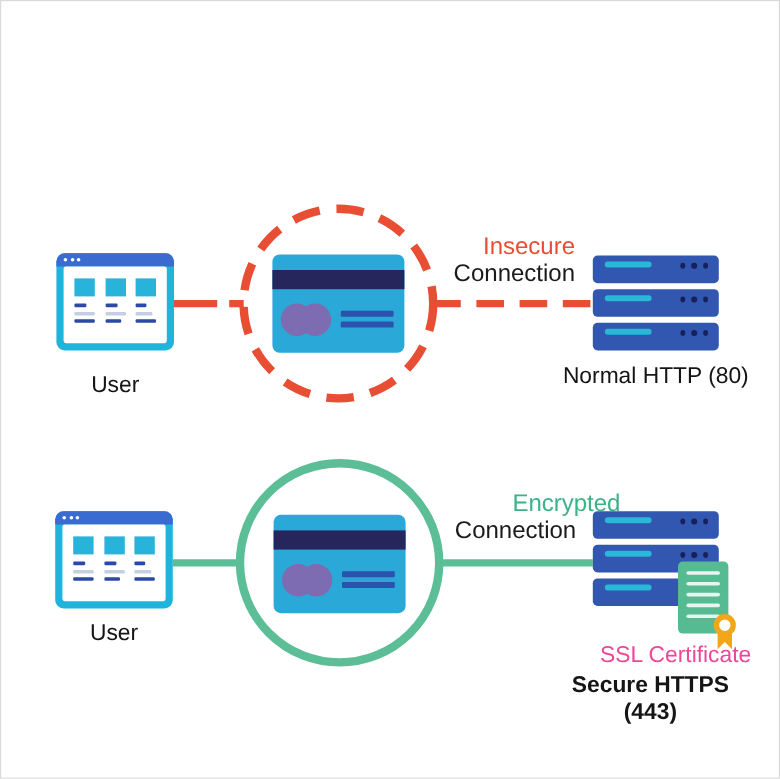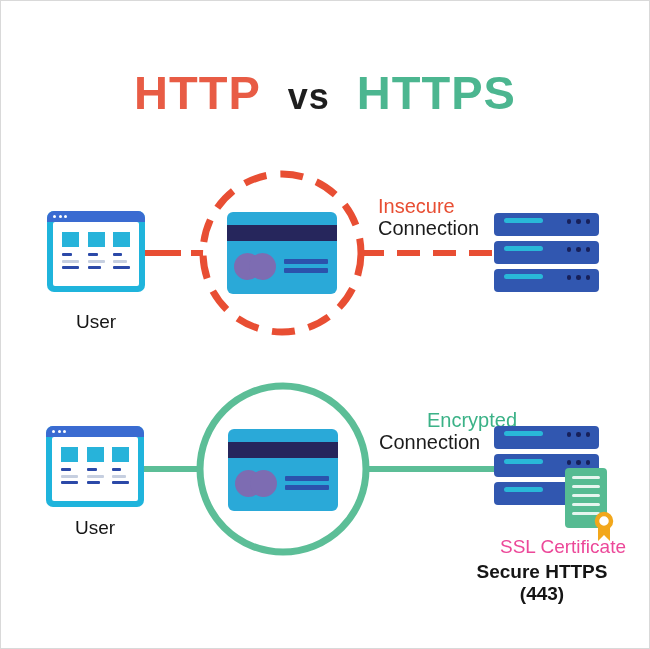--- a/index.html
+++ b/index.html
@@ -58,40 +58,35 @@
   
   .certificate { position:absolute; left:564px; top:467px; width:42px; height:60px;
     background:#56BB92; border-radius:4px; padding:8px 7px 0; box-sizing:border-box; }
   .cert-line { height:3px; background:rgba(255,255,255,0.85); border-radius:1.5px; margin-bottom:6px; }
   .seal { position:absolute; right:-10px; bottom:-16px; }
 
   
   .conn-label { position:absolute; font-size:20px; line-height:22px; color:#1B1B1B; }
   .conn-line1-red  { display:block; color:#E84E33; }
   .conn-line1-teal { display:block; color:#3BB287;margin-left:48px; }
-  .pos-conn-http  { left:377px; top:194px; }
+  .pos-conn-http  { left:377px; top:194px;text-align:right; }
   .pos-conn-https { left:378px; top:408px; }
 
   .caption { position:absolute; font-size:19px; color:#151515; text-align:center; }
   .pos-user-http   { left:46px;  top:310px; width:98px; }
   .pos-user-https  { left:45px;  top:516px; width:98px; }
   .pos-srvlbl-http { left:468px; top:302px; width:155px; }
   .pos-ssl-label   { left:482px; top:535px; width:160px; color:#ec4899; }
   .pos-srvlbl-https{ left:451px; top:560px; width:180px;font-weight:bold; }
 </style>
 </head>
 <body>
 
 <div class="canvas">
 
-  <div class="title-row">
-    <span class="title-http">HTTP</span>
-    <span class="title-vs">vs</span>
-    <span class="title-https">HTTPS</span>
-  </div>
 
   <svg class="wire-layer" viewBox="0 0 650 649" width="650" height="649">
 
     <line x1="144" y1="252" x2="204" y2="252" stroke="#E84E33" stroke-width="6" stroke-dasharray="36 10"></line>
     <line x1="360" y1="252" x2="493" y2="252" stroke="#E84E33" stroke-width="6" stroke-dasharray="23 13"></line>
     <circle cx="281" cy="252" r="79" fill="#ffffff" stroke="#E84E33" stroke-width="7" stroke-dasharray="23 14"></circle>
 
     <line x1="143" y1="468" x2="201" y2="468" stroke="#5CBE97" stroke-width="6"></line>
     <line x1="363" y1="468" x2="493" y2="468" stroke="#5CBE97" stroke-width="6"></line>
     <circle cx="282" cy="468" r="83" fill="#ffffff" stroke="#5CBE97" stroke-width="7"></circle>
@@ -158,20 +153,21 @@
     </div>
     <div class="server-bar">
       <div class="server-strip"></div>
       <div class="server-dots">
           <span class="server-dot"></span>
           <span class="server-dot"></span>
           <span class="server-dot"></span>
         </div>
     </div>
   </div>
+  <div class="caption pos-srvlbl-http">Normal HTTP (80)</div>
 
   <div class="browser pos-browser-https">
     <div class="browser-topbar">
       <span class="browser-dot"></span>
       <span class="browser-dot"></span>
       <span class="browser-dot"></span>
     </div>
     <div class="browser-body">
       <div class="bcol">
         <div class="bsq"></div>

